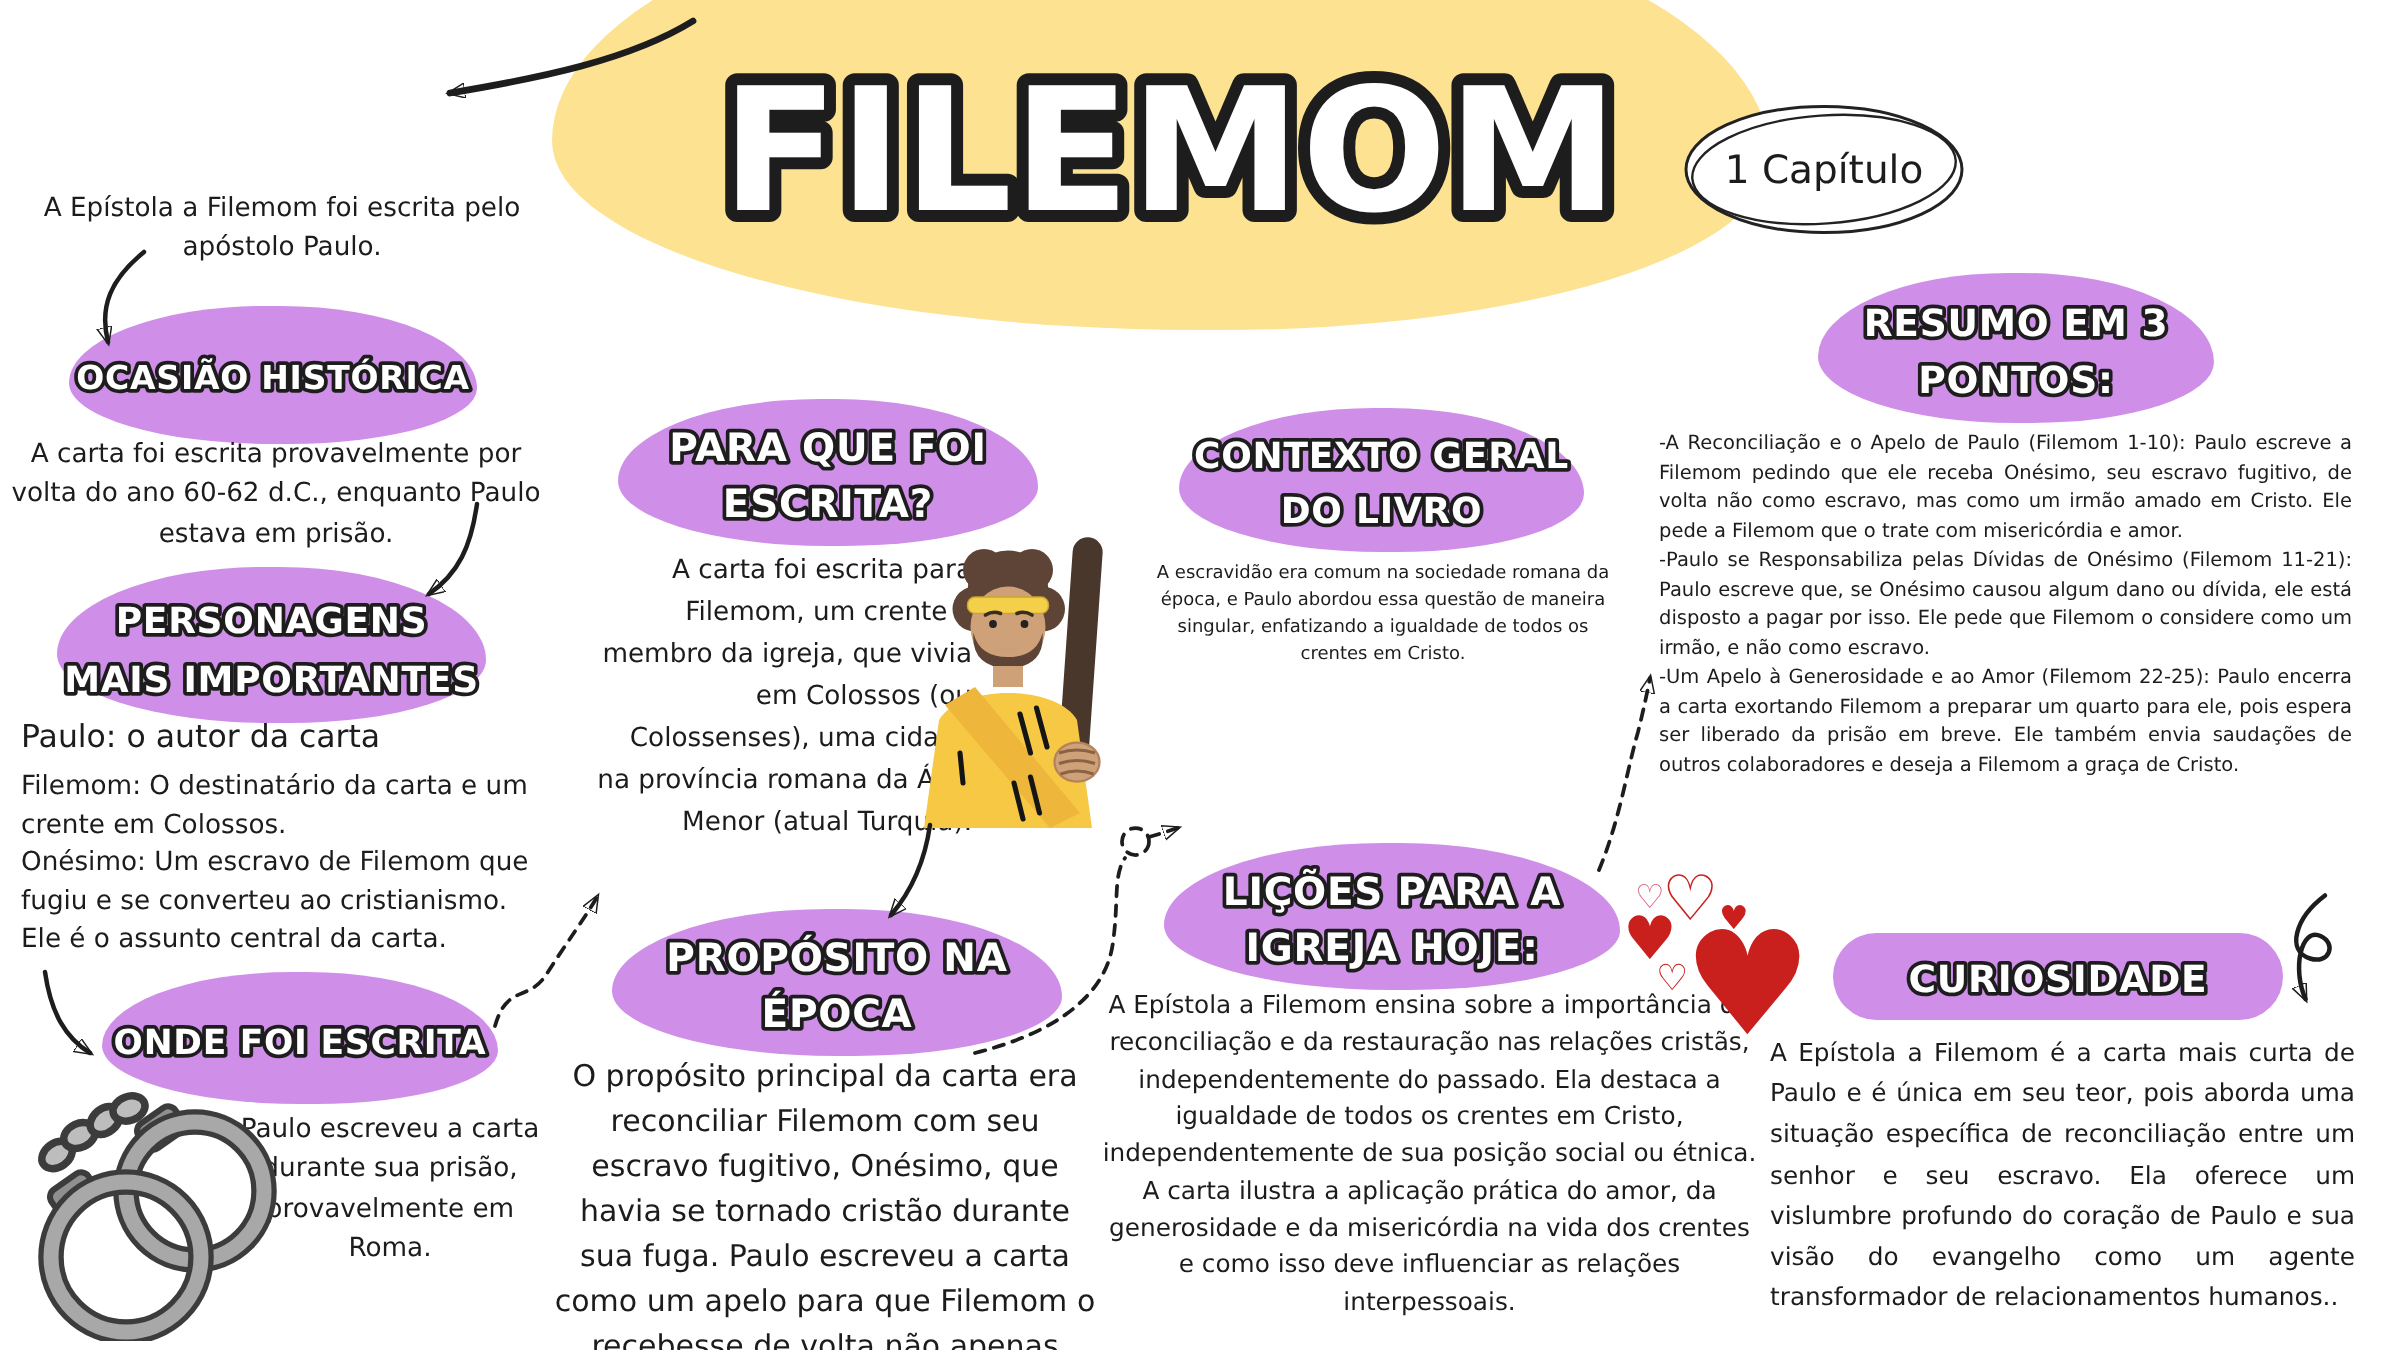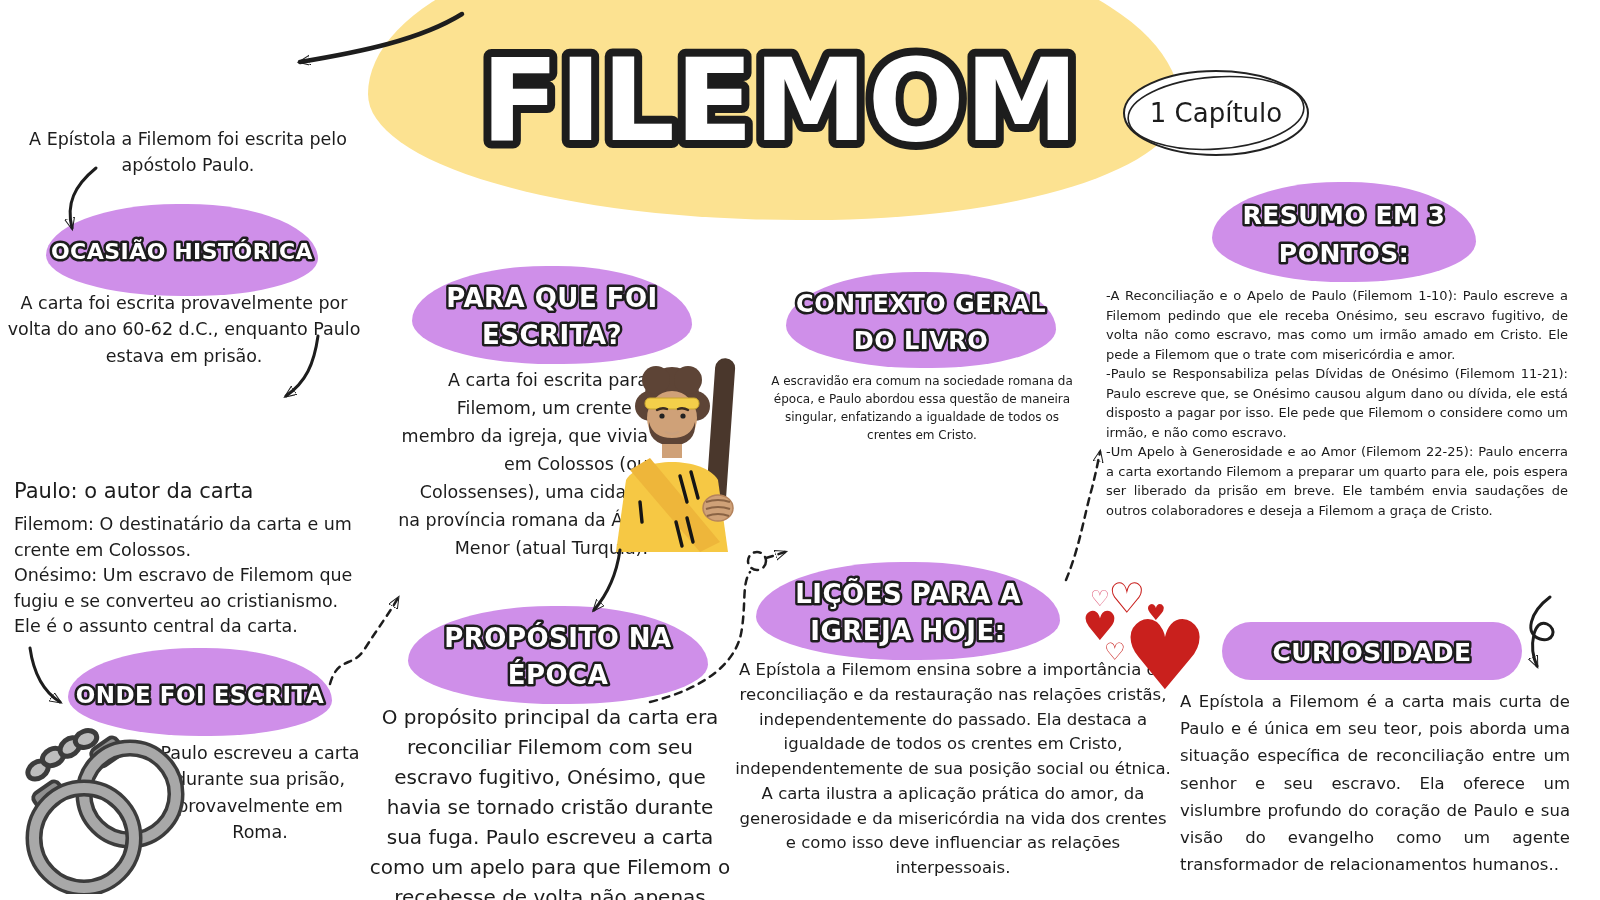--- a/index.html
+++ b/index.html
@@ -79,20 +79,26 @@
     <text x="98" y="60" text-anchor="middle" font-size="26" fill="#1c1c1c">1 Capítulo</text>
   </svg>
 
 
   <div class="blob" style="left:46px; top:204px; width:272px; height:92px;">
     <svg>
         <text class="bubble" x="50%" y="60%" text-anchor="middle" font-size="22" stroke-width="5">OCASIÃO HISTÓRICA</text>
       </svg>
   </div>
 
+  <div class="blob" style="left:38px; top:378px; width:286px; height:104px;">
+    <svg>
+      <text class="bubble" x="50%" y="42%" text-anchor="middle" font-size="24" stroke-width="5">PERSONAGENS</text>
+      <text class="bubble" x="50%" y="80%" text-anchor="middle" font-size="24" stroke-width="5">MAIS IMPORTANTES</text>
+    </svg>
+  </div>
 
   <div class="blob" style="left:68px; top:648px; width:264px; height:88px;">
     <svg>
         <text class="bubble" x="50%" y="62%" text-anchor="middle" font-size="23" stroke-width="5">ONDE FOI ESCRITA</text>
       </svg>
   </div>
 
   <div class="blob" style="left:412px; top:266px; width:280px; height:98px;">
     <svg>
       <text class="bubble" x="50%" y="42%" text-anchor="middle" font-size="26" stroke-width="5">PARA QUE FOI</text>
@@ -107,21 +113,21 @@
     </svg>
   </div>
 
   <div class="blob" style="left:786px; top:272px; width:270px; height:96px;">
     <svg>
       <text class="bubble" x="50%" y="42%" text-anchor="middle" font-size="24" stroke-width="5">CONTEXTO GERAL</text>
       <text class="bubble" x="50%" y="80%" text-anchor="middle" font-size="24" stroke-width="5">DO LIVRO</text>
     </svg>
   </div>
 
-  <div class="blob" style="left:756px; top:562px; width:304px; height:98px;">
+  <div class="blob" style="left:776px; top:562px; width:304px; height:98px;">
     <svg>
       <text class="bubble" x="50%" y="42%" text-anchor="middle" font-size="26" stroke-width="5">LIÇÕES PARA A</text>
       <text class="bubble" x="50%" y="80%" text-anchor="middle" font-size="26" stroke-width="5">IGREJA HOJE:</text>
     </svg>
   </div>
 
   <div class="blob" style="left:1212px; top:182px; width:264px; height:100px;">
     <svg>
       <text class="bubble" x="50%" y="42%" text-anchor="middle" font-size="25" stroke-width="5">RESUMO EM 3</text>
       <text class="bubble" x="50%" y="80%" text-anchor="middle" font-size="25" stroke-width="5">PONTOS:</text>

